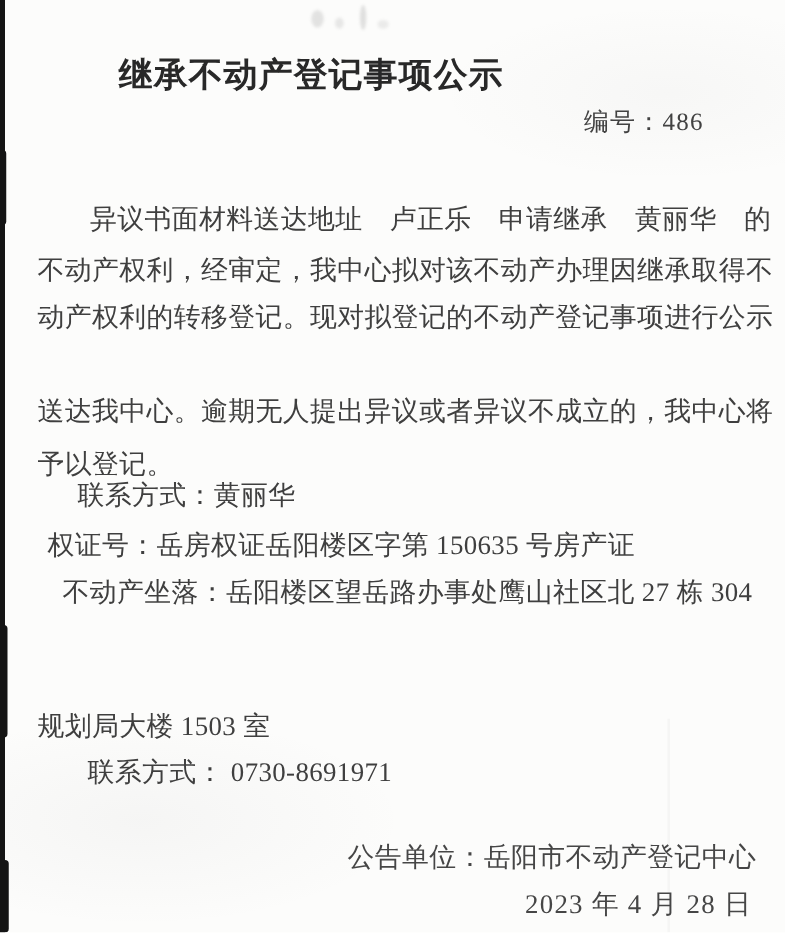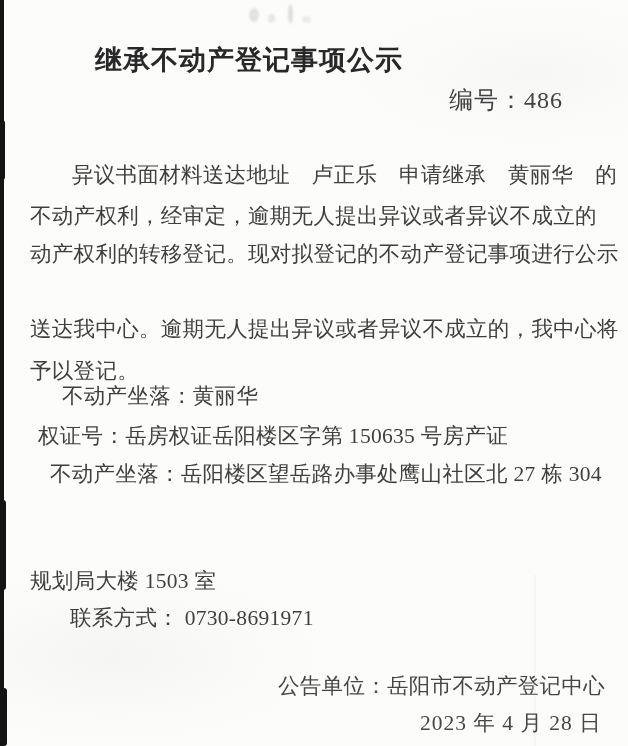--- a/index.html
+++ b/index.html
@@ -39,21 +39,21 @@
     position: absolute; left: 0; top: 42px; width: 498px;
     text-align: center;
     font-family: "Liberation Sans", "DejaVu Sans", sans-serif;
     font-weight: 700;
     font-size: 27px;
     letter-spacing: 1px;
     color: #282828;
   }
   .doc-number {
     position: absolute; top: 84px; right: 65px;
-    font-size: 24px;
+    font-size: 20px;
     letter-spacing: 1px;
     color: #424242;
   }
   .line {
     position: absolute;
     font-size: 21.5px;
     letter-spacing: 0.3px;
     white-space: nowrap;
     color: #3f3f3f;
   }
@@ -73,26 +73,26 @@
   <div class="smudge sm-1"></div>
   <div class="smudge sm-2"></div>
   <div class="smudge sm-3"></div>
   <div class="smudge sm-4"></div>
   <div class="streak"></div>
 
   <div class="title">继承不动产登记事项公示</div>
   <div class="doc-number">编号：486</div>
 
   <div class="line" style="top:160px; left:72px;">异议书面材料送达地址　卢正乐　申请继承　黄丽华　的</div>
-  <div class="line" style="top:201px; left:30px;">不动产权利，经审定，逾期无人提出异议或者异议不成立的</div>
+  <div class="line" style="top:201px; left:30px;">不动产权利，经审定，我中心拟对该不动产办理因继承取得不</div>
   <div class="line" style="top:239px; left:30px;">动产权利的转移登记。现对拟登记的不动产登记事项进行公示，</div>
   <div class="line" style="top:314px; left:30px;">送达我中心。逾期无人提出异议或者异议不成立的，我中心将</div>
   <div class="line" style="top:356px; left:30px;">予以登记。</div>
 
-  <div class="line" style="top:381px; left:62px;">不动产坐落：黄丽华</div>
+  <div class="line" style="top:381px; left:62px;">联系方式：黄丽华</div>
   <div class="line" style="top:421px; left:38px;">权证号：岳房权证岳阳楼区字第 150635 号房产证</div>
   <div class="line" style="top:459px; left:50px;">不动产坐落：岳阳楼区望岳路办事处鹰山社区北 27 栋 304</div>
 
   <div class="line" style="top:566px; left:30px;">规划局大楼 1503 室</div>
   <div class="line" style="top:603px; left:70px;">联系方式： 0730-8691971</div>
 
   <div class="line footer-line" style="top:671px; left:278px;">公告单位：岳阳市不动产登记中心</div>
   <div class="line footer-line date-line" style="top:708px; left:420px;">2023 年 4 月 28 日</div>
 
 </div>

